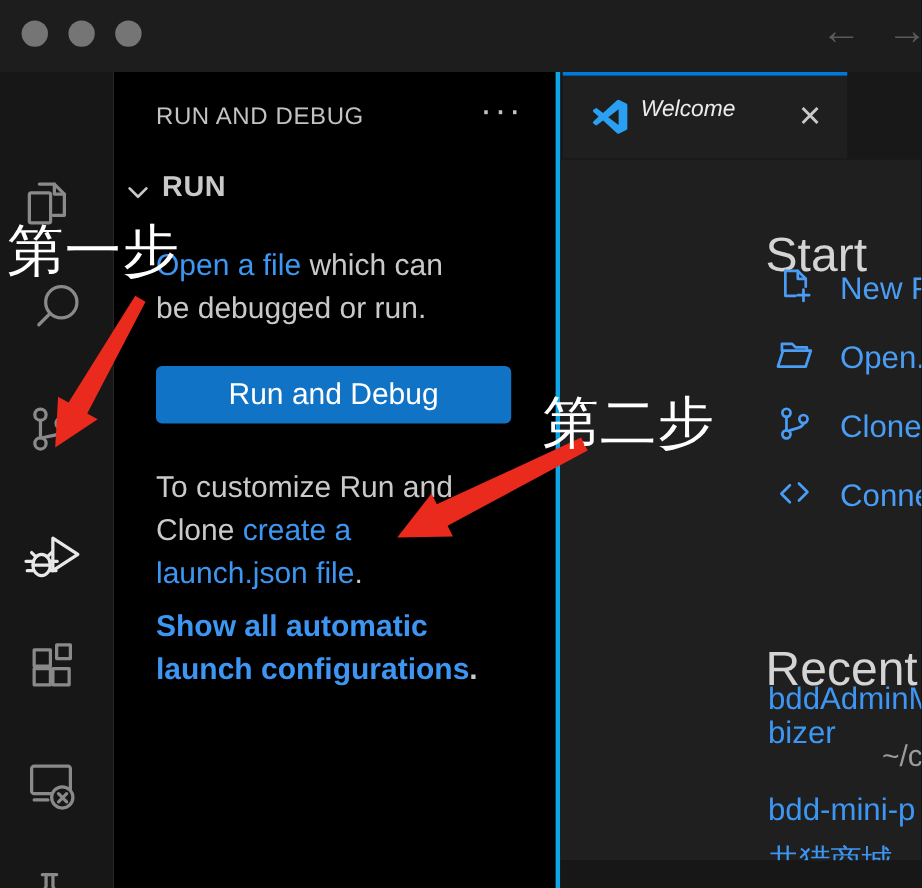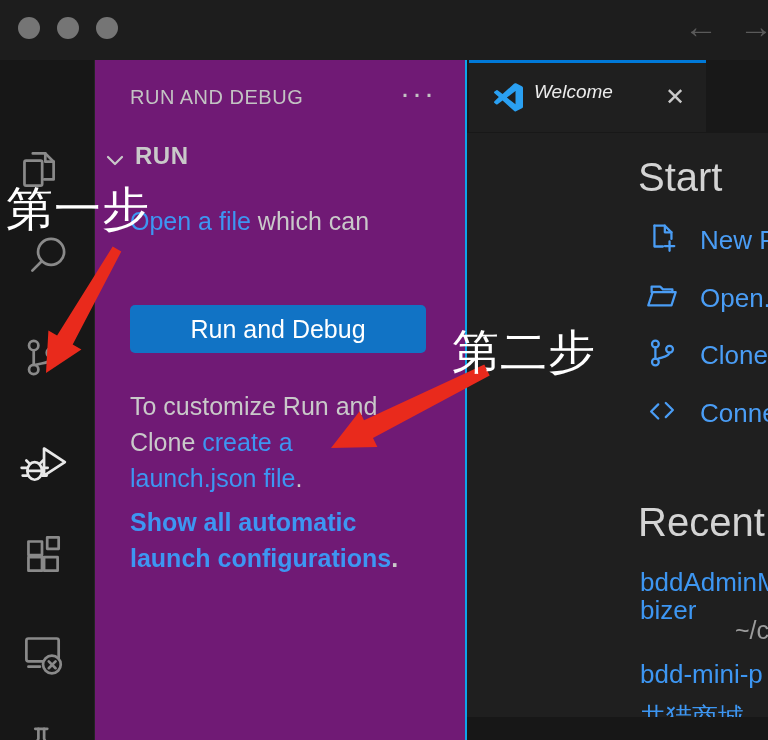--- a/index.html
+++ b/index.html
@@ -14,37 +14,37 @@
   .navarrow { top:6px; font-size:34px; color:#5a5a5a; line-height:40px; }
 
   
   .activitybar { left:0; top:60px; width:95px; height:680px; background:#171717; border-right:1px solid #242424; }
   .aicon { width:50px; height:50px; }
   .aicon svg { width:50px; height:50px; }
   .stroke-dim  { fill:none; stroke:#8a8a8a; stroke-width:2.6; stroke-linecap:round; stroke-linejoin:round; }
   .stroke-lite { fill:none; stroke:#e8e8e8; stroke-width:2.6; stroke-linecap:round; stroke-linejoin:round; }
 
   
-  .sidebar { left:95px; top:60px; width:372px; height:680px; background:#701a75; border-right:2px solid #0ea5e9; }
+  .sidebar { left:95px; top:60px; width:372px; height:680px; background:#000000; border-right:4px solid #0ea5e9; }
   .sb-title { left:35px; top:26px; font-size:20px; color:#c3c3c3; letter-spacing:.5px; }
   .sb-ellipsis { left:305px; top:16px; font-size:30px; color:#c3c3c3; letter-spacing:2px; cursor:pointer; }
   .sb-chevron { left:8px; top:88px; }
   .sb-run { left:40px; top:82px; font-size:24px; font-weight:bold; color:#c9c9c9; letter-spacing:.5px; }
   .sb-text { font-size:25px; line-height:36px; color:#c9c9c9; }
   .sb-link { color:#3d96f2; cursor:pointer;text-align:right; }
   .runbtn { left:35px; top:245px; width:296px; height:48px; background:#1173c5; border:none; border-radius:5px;
             color:#fff; font-size:25px; font-family:inherit; cursor:pointer; }
 
   
   .editorgroup { left:467px; top:60px; width:301px; height:680px; background:#181818; }
   .tab { left:2px; top:0; width:237px; height:72px; background:#1f1f1f; border-top:3px solid #0079d8; cursor:pointer; }
   .tab-label { left:65px; top:18px; font-style:italic; font-size:19px; color:#ececec; }
   .tab-close { left:196px; top:20px; font-size:24px; color:#c9c9c9; cursor:pointer; }
   .edcontent { left:0; top:73px; width:301px; height:584px; background:#1f1f1f; overflow:hidden; }
-  .heading { left:171px; font-size:40px; color:#d4d4d4; white-space:nowrap; }
+  .heading { left:171px; font-size:40px; color:#d4d4d4; white-space:nowrap;margin-top:36px; }
   .startrow { left:178px; white-space:nowrap; cursor:pointer; }
   .startrow svg { width:34px; height:34px; vertical-align:-6px; }
   .start-label { font-size:26px; color:#4a9df5; margin-left:21px; }
   .stroke-blue { fill:none; stroke:#4a9df5; stroke-width:2.4; stroke-linecap:round; stroke-linejoin:round; }
   .recent-name { font-size:26px; color:#3d96f2; white-space:nowrap; cursor:pointer; }
   .recent-path { font-size:25px; color:#9b9b9b; white-space:nowrap; }
   .edbottom { left:0; top:657px; width:301px; height:23px; background:#171717; }
 
   
   .anno { color:#ffffff; font-size:47px; font-weight:500; white-space:nowrap; z-index:60; letter-spacing:1px; }
@@ -139,20 +139,21 @@
 
     <div class="abs sb-chevron">
       <svg width="24" height="24" viewBox="0 0 24 24">
           <polyline points="5,9 12,16 19,9" fill="none" stroke="#c9c9c9" stroke-width="2.2" stroke-linecap="round" stroke-linejoin="round"></polyline>
         </svg>
     </div>
     <div class="abs sb-run">RUN</div>
 
     <div class="abs sb-text" style="left:35px; top:143px;">
       <div><span class="sb-link">Open a file</span><span> which can</span></div>
+      <div>be debugged or run.</div>
     </div>
 
     <button class="abs runbtn">Run and Debug</button>
 
     <div class="abs sb-text" style="left:35px; top:328px;">
       <div>To customize Run and</div>
       <div><span>Clone </span><span class="sb-link">create a</span></div>
       <div><span class="sb-link">launch.json file</span><span>.</span></div>
     </div>
 

